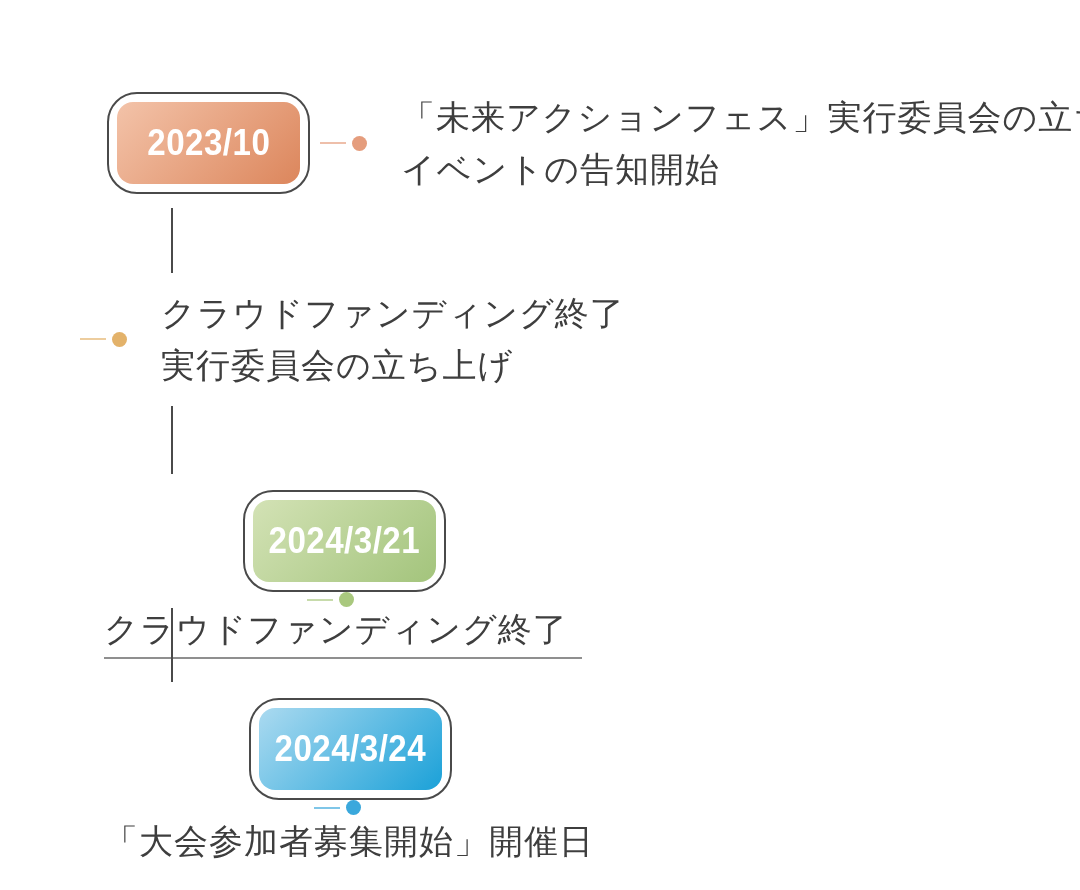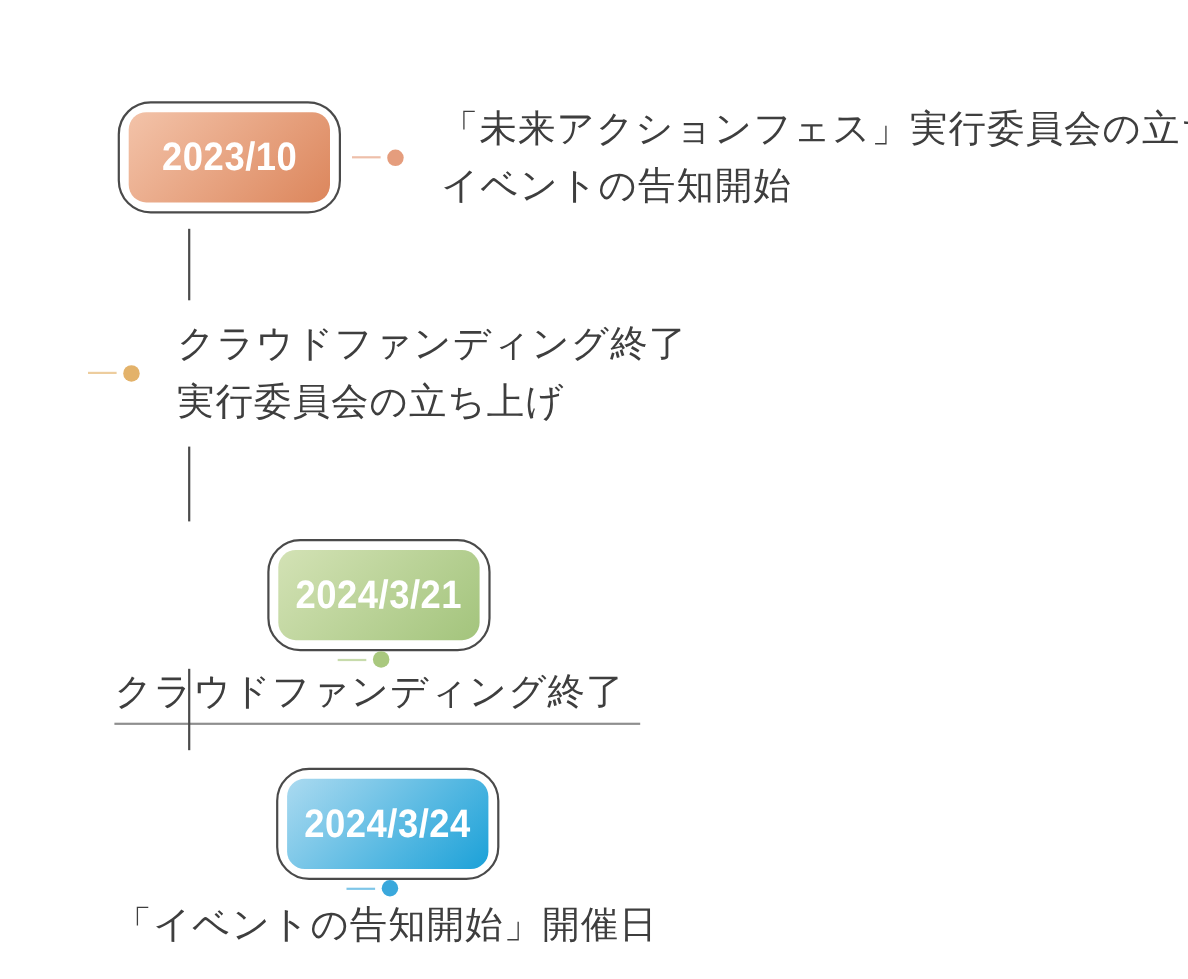--- a/index.html
+++ b/index.html
@@ -158,17 +158,17 @@
     <div class="date-badge">
       <div class="date-badge-inner">
         <span class="date-label">2024/3/24</span>
       </div>
     </div>
     <div class="connector">
       <div class="connector-line"></div>
       <div class="connector-dot"></div>
     </div>
     <div class="event-text">
-      <span class="event-line">「イベントの告知開始」開催日</span>
+      <span class="event-line">「大会参加者募集開始」開催日</span>
     </div>
   </div>
 
 </div>
 
 </body></html>

